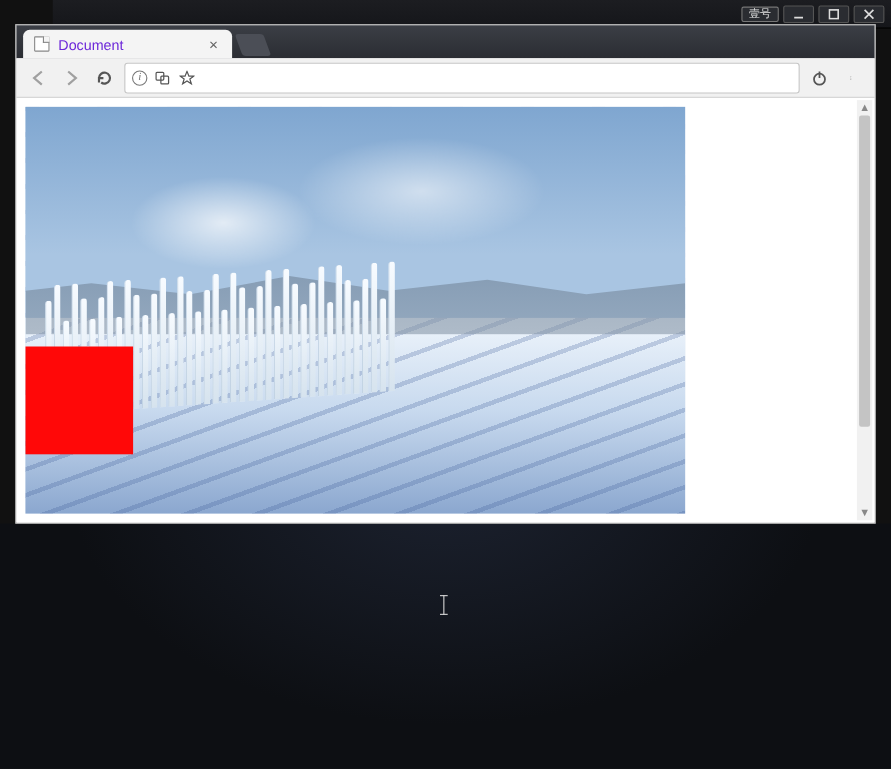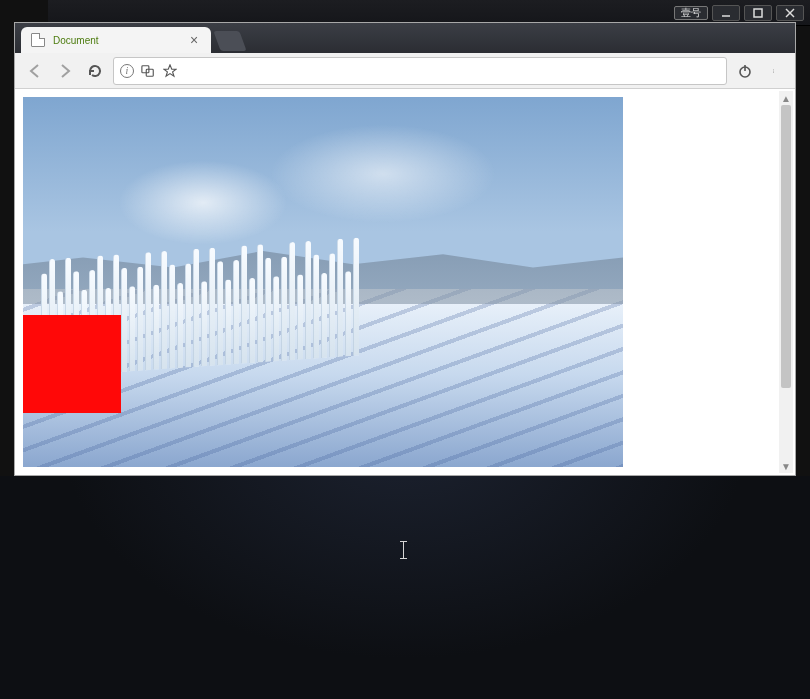--- a/index.html
+++ b/index.html
@@ -73,21 +73,21 @@
     background: #fff;
   }
   .tab .page-icon::after {
     content: "";
     position: absolute; top: -1px; right: -1px;
     width: 5px; height: 5px;
     background: #f4f4f4;
     border-left: 1px solid #888;
     border-bottom: 1px solid #888;
   }
-  .tab-title { font-size: 10px; color: #4d7c0f; flex: 1; }
+  .tab-title { font-size: 13px; color: #6d28d9; flex: 1; }
   .tab-close {
     width: 14px; height: 14px;
     display: flex; align-items: center; justify-content: center;
     color: #666; font-size: 14px; line-height: 1;
     cursor: pointer;
   }
   .newtab-stub {
     width: 26px; height: 20px;
     margin-left: 6px; margin-bottom: 2px;
     background: #4b4e56;

